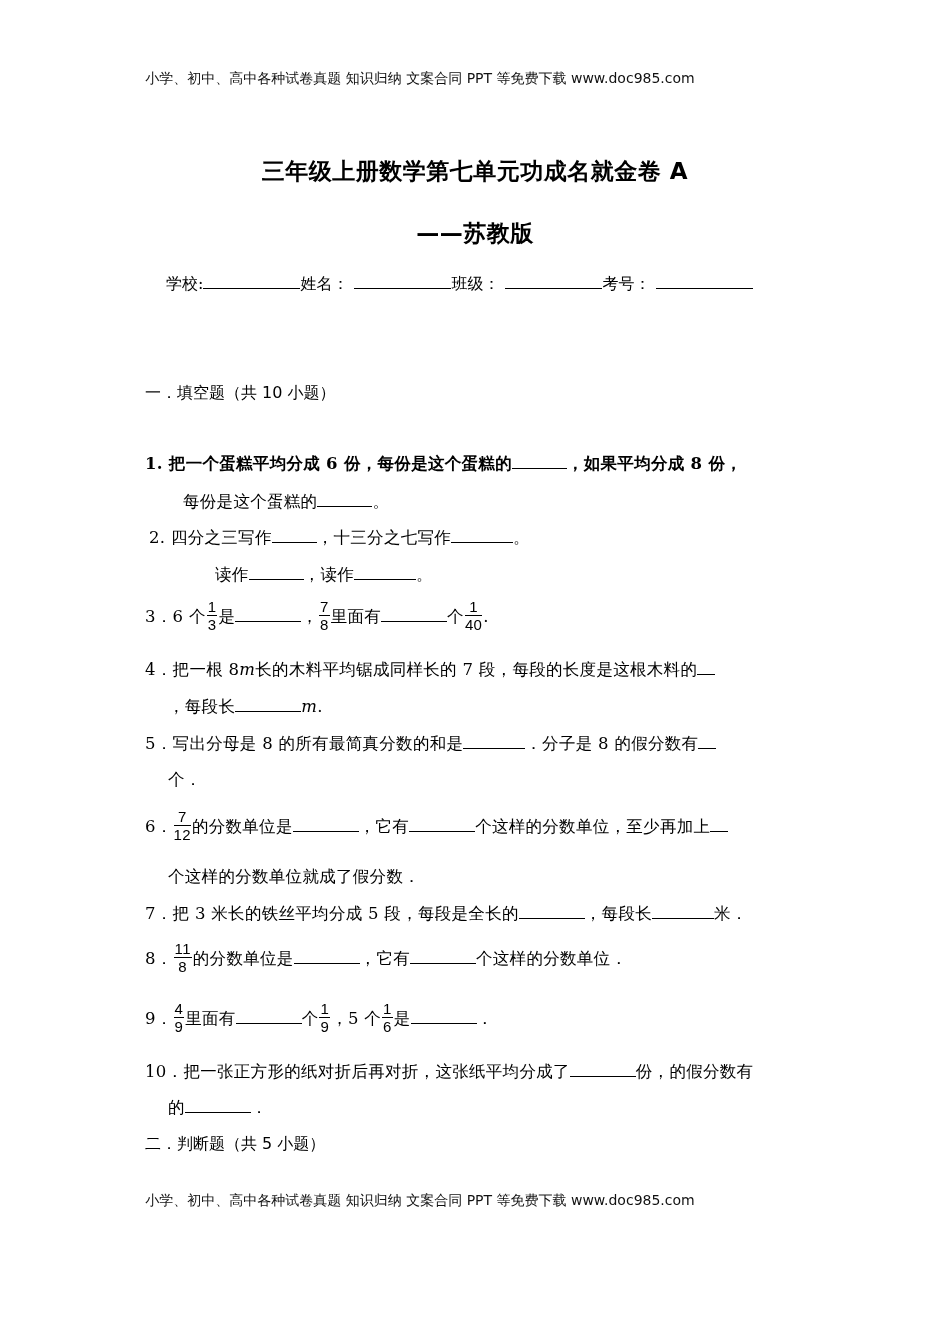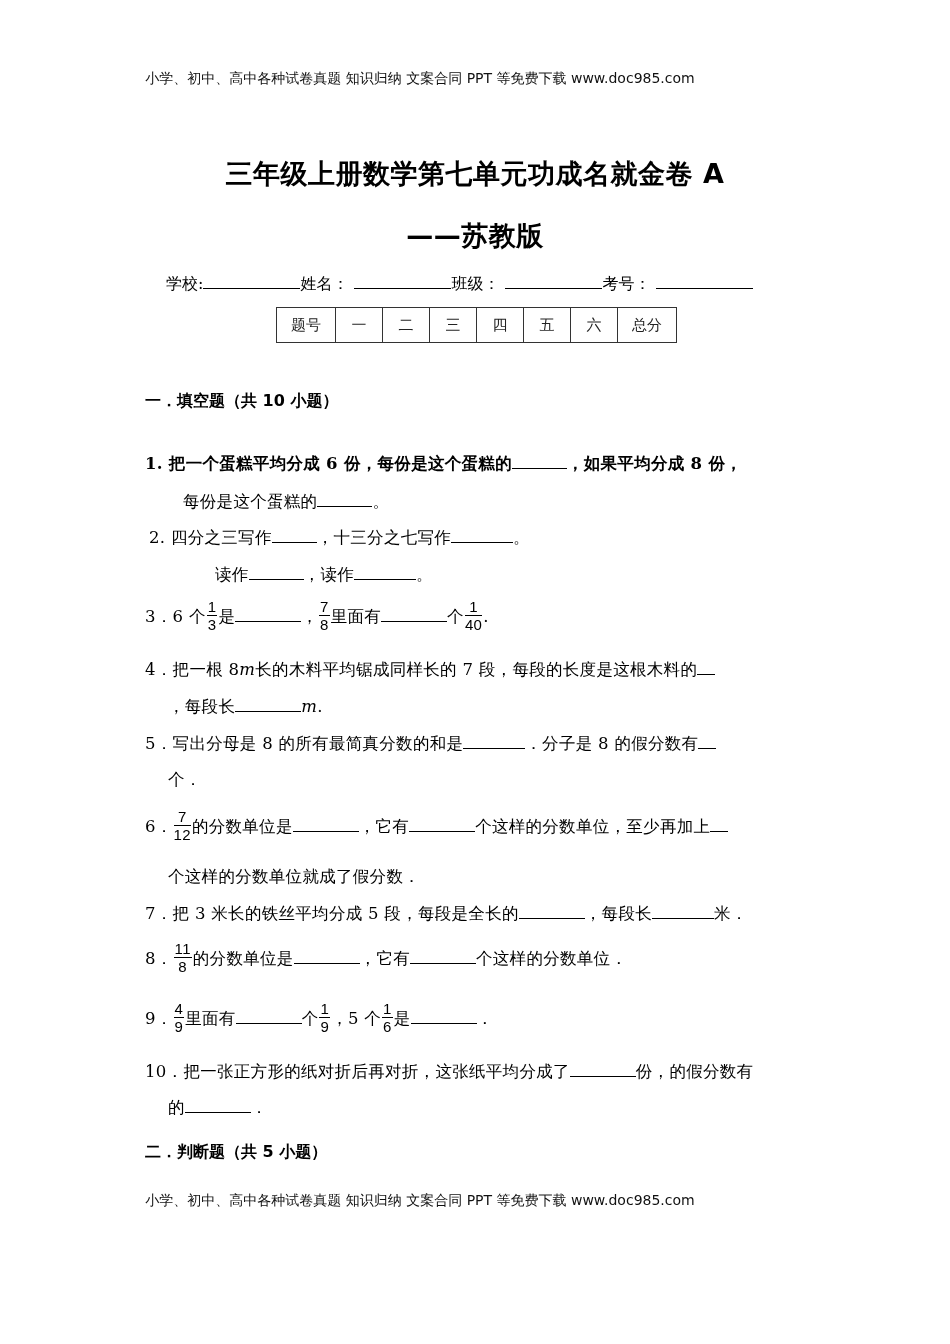--- a/index.html
+++ b/index.html
@@ -1,54 +1,44 @@
 <!DOCTYPE html>
 <html><head>
 <meta charset="utf-8">
 <style>
   html, body { margin:0; padding:0; background:#ffffff; }
   body { width:950px; height:1344px; position:relative; overflow:hidden; color:#000;
          font-family: "DejaVu Serif", "Liberation Serif", serif; }
   .abs { position:absolute; white-space:nowrap; }
   .hdr { font-family: "DejaVu Sans", "Liberation Sans", sans-serif; font-size:14px; color:#111; left:0; width:840px; text-align:center; }
-  .title { left:0; width:950px; text-align:center; font-weight:bold; font-size:27px; font-family:"DejaVu Sans","Liberation Sans",sans-serif; letter-spacing:0.5px; }
+  .title { left:0; width:950px; text-align:center; font-weight:bold; font-size:23px; font-family:"DejaVu Sans","Liberation Sans",sans-serif; letter-spacing:0.5px; }
   .info { font-size:16px; }
   .blank { display:inline-block; border-bottom:1px solid #000; height:14px; vertical-align:baseline; }
   table.score { position:absolute; left:276px; top:307px; border-collapse:collapse; font-size:15px; }
   table.score td { border:1.5px solid #333; height:34px; text-align:center; padding:0; color:#222; }
-  .sec { font-weight:bold; font-size:16px; font-family:"DejaVu Sans","Liberation Sans",sans-serif;margin-top:8px; }
+  .sec { font-weight:normal; font-size:16px; font-family:"DejaVu Sans","Liberation Sans",sans-serif; }
   .q { font-size:16.5px; letter-spacing:0.3px; }
   .frac { display:inline-block; vertical-align:middle; text-align:center; font-family:"Liberation Sans","DejaVu Sans",sans-serif; font-size:15px; line-height:17px; margin:0 1px; position:relative; top:-2px; }
   .frac .num { display:block; border-bottom:1px solid #000; padding:0 1px; }
   .frac .den { display:block; }
 </style>
 </head>
 <body>
 
 <div class="abs hdr" style="top:70px;">小学、初中、高中各种试卷真题 知识归纳 文案合同 PPT 等免费下载  www.doc985.com</div>
 
 <div class="abs title" style="top:156px;">三年级上册数学第七单元功成名就金卷 A</div>
 <div class="abs title" style="top:218px;">——苏教版</div>
 
 <div class="abs info" style="left:166px; top:274px;">
   <span>学校:</span><span class="blank" style="width:97px"></span><span>姓名：</span><span class="blank" style="width:97px;margin-left:6px"></span><span>班级：</span><span class="blank" style="width:97px;margin-left:6px"></span><span>考号：</span><span class="blank" style="width:97px;margin-left:6px"></span>
 </div>
 
 <table class="score">
   <tbody>
-      <tr>
-    <td style="width:58px">题号</td>
-    <td style="width:46px">一</td>
-    <td style="width:46px">二</td>
-    <td style="width:46px">三</td>
-    <td style="width:46px">四</td>
-    <td style="width:46px">五</td>
-    <td style="width:46px">六</td>
-    <td style="width:58px">总分</td>
-  </tr>
 </tbody>
   </table>
 
 <div class="abs sec" style="left:145px; top:383px;">一．填空题（共 10 小题）</div>
 
 <div class="abs q" style="left:145px; top:453px;font-weight:bold;">
   <span>1. 把一个蛋糕平均分成 6 份，每份是这个蛋糕的</span><span class="blank" style="width:55px"></span><span>，如果平均分成 8 份，</span>
 </div>
 <div class="abs q" style="left:183px; top:491px;">
   <span>每份是这个蛋糕的</span><span class="blank" style="width:55px"></span><span>。</span>

